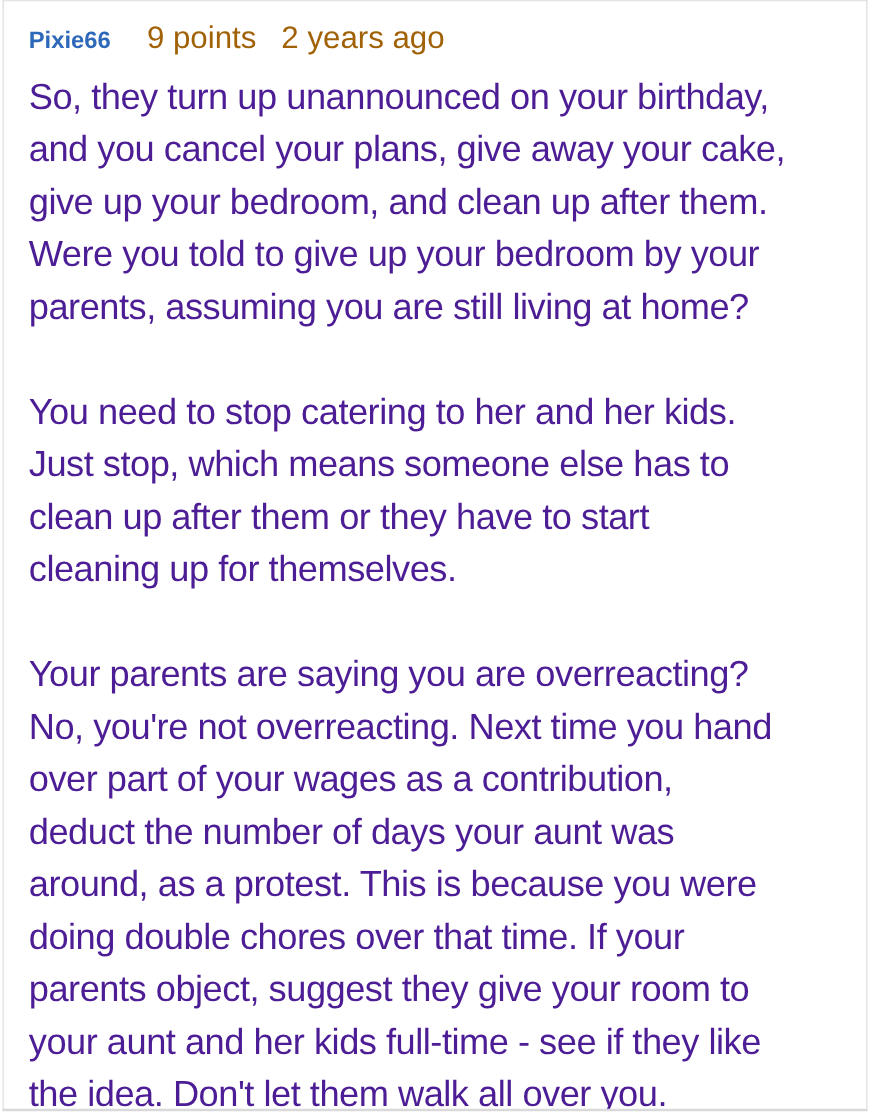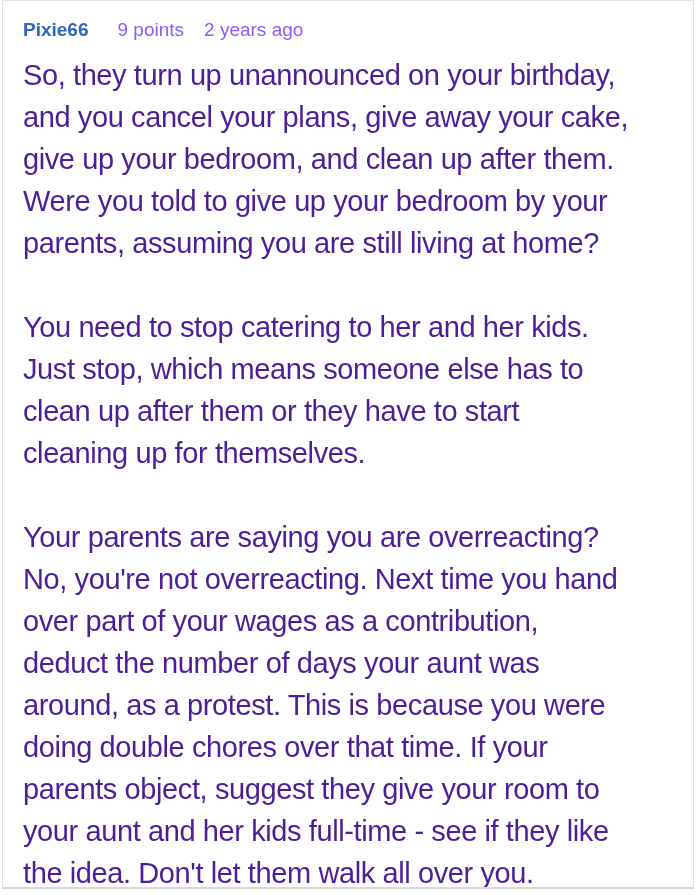--- a/index.html
+++ b/index.html
@@ -38,23 +38,23 @@
     line-height: 26px;
     white-space: nowrap;
   }
   .username {
     color: #2d68b9;
     font-weight: 700;
     font-size: 19px;
     cursor: pointer;
   }
   .meta {
-    color: #8b5cf6;
+    color: #a16207;
     font-weight: 400;
-    font-size: 19px;
+    font-size: 25px;
   }
   .meta.points { margin-left: 29px; }
   .meta.age    { margin-left: 20px; }
   .comment-body {
     margin-top: 11px;
     color: #4c1d95;
     font-size: 29px;
     line-height: 42px;
     letter-spacing: -0.4px;
   }

